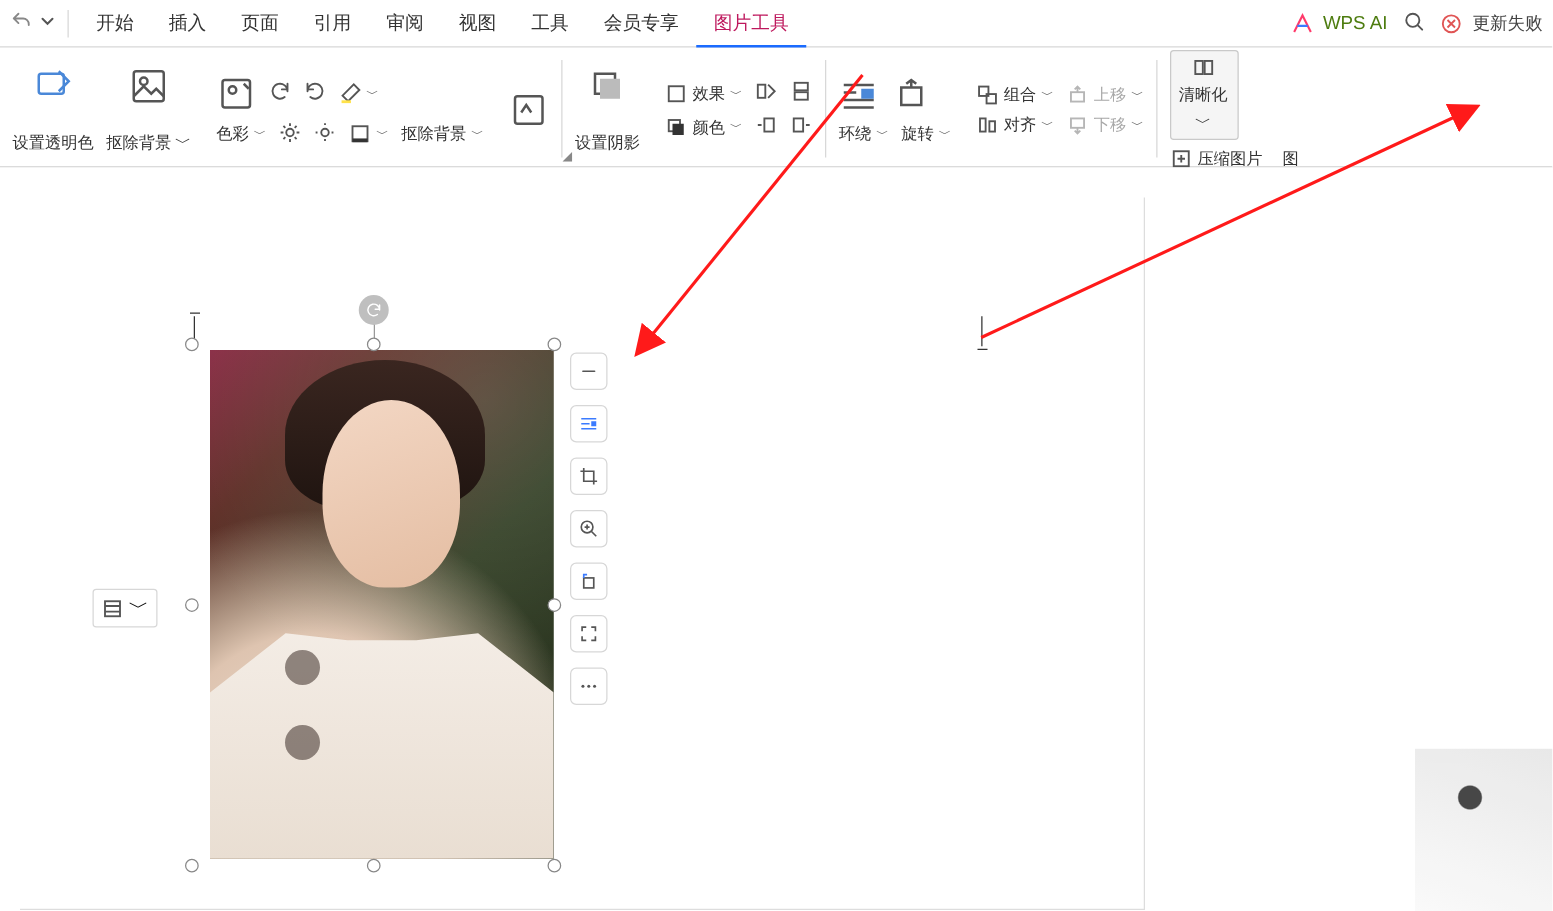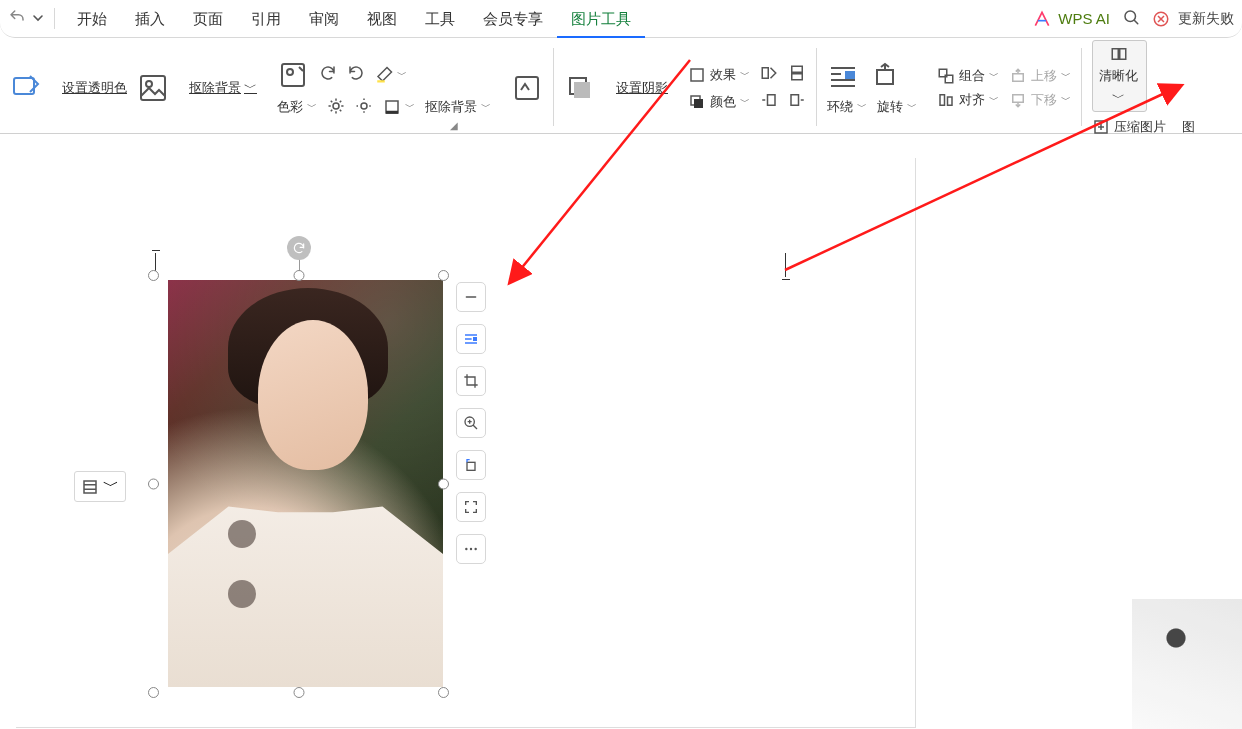--- a/index.html
+++ b/index.html
@@ -1,25 +1,25 @@
 <!DOCTYPE html>
 <html><head>
 <meta charset="utf-8">
 <style>
 * { margin: 0; padding: 0; box-sizing: border-box; font-family: "Microsoft YaHei", sans-serif; }
 body { background: #fff; width: 1242px; height: 729px; overflow: hidden; position: relative; }
 
 
 .tabs {
   height: 38px; display: flex; align-items: center; padding: 0 8px;
-  border-bottom: 1px solid #d8d8d8; font-size: 15px; color: #333; border-radius: 15px;
+  border-bottom: 1px solid #d8d8d8; font-size: 15px; color: #333;
 }
 .tabs .undo-area { display:flex; align-items:center; gap:6px; padding-right:10px; border-right:1px solid #d8d8d8; margin-right:8px;}
 .tabs .tab { padding: 0 14px; height: 38px; line-height: 38px; cursor: pointer; }
-.tabs .tab.active { color:#15803d; border-bottom:2.5px solid #1a6bff; font-weight:500;}
+.tabs .tab.active { color:#be185d; border-bottom:2.5px solid #1a6bff; font-weight:500;}
 .tabs .spacer { flex:1; }
 .tabs .wps-ai { display:flex; align-items:center; gap:6px; color:#4d7c0f; font-size:15px; }
 .tabs .wps-ai svg{ width:20px;height:20px;}
 .tabs .search-ic { margin: 0 12px; }
 .tabs .fail { display:flex; align-items:center; gap:8px; color:#444; font-size:14px;}
 .tabs .fail svg{ width:18px;height:18px;}
 
 
 .ribbon {
   height: 96px; border-bottom:1px solid #d0d0d0; display:flex; align-items:flex-start;
@@ -27,21 +27,21 @@
 }
 .group { display:flex; flex-direction:column; gap:6px; padding:0 10px; height:84px; justify-content:center;}
 .group-row { display:flex; align-items:center; gap:10px; }
 .sep { width:1px; background:#d8d8d8; height:78px; margin-top:2px;}
 .btn { display:flex; align-items:center; gap:4px; cursor:pointer; color:#333;}
 .btn.disabled { color:#a8a8a8; }
 .btn.disabled svg path, .btn.disabled svg rect, .btn.disabled svg polyline, .btn.disabled svg line { stroke:#b6b6b6 !important; }
 .btn .caret { font-size:10px; color:#666;}
 .big-ic { width:32px; height:32px;}
 .sm-ic  { width:18px; height:18px;}
-.big-col { display:flex; flex-direction:row; align-items:center; gap:20px; cursor:pointer;text-decoration:underline;}
+.big-col { display:flex; flex-direction:column; align-items:center; gap:20px; cursor:pointer;}
 .highlight-btn {
   display:flex; align-items:center; gap:4px; padding:4px 8px 4px 6px;
   border:1px solid #c9c9c9; border-radius:3px; background:#f5f5f5;flex-direction:column;
 }
 .dialog-launcher { position:absolute; bottom:2px; font-size:10px; color:#888; }
 .dialog-launcher.l1 { left:450px;}
 
 
 .doc-area { position:absolute; top:134px; left:0; right:0; bottom:0; background:#fff;}
 .page {

